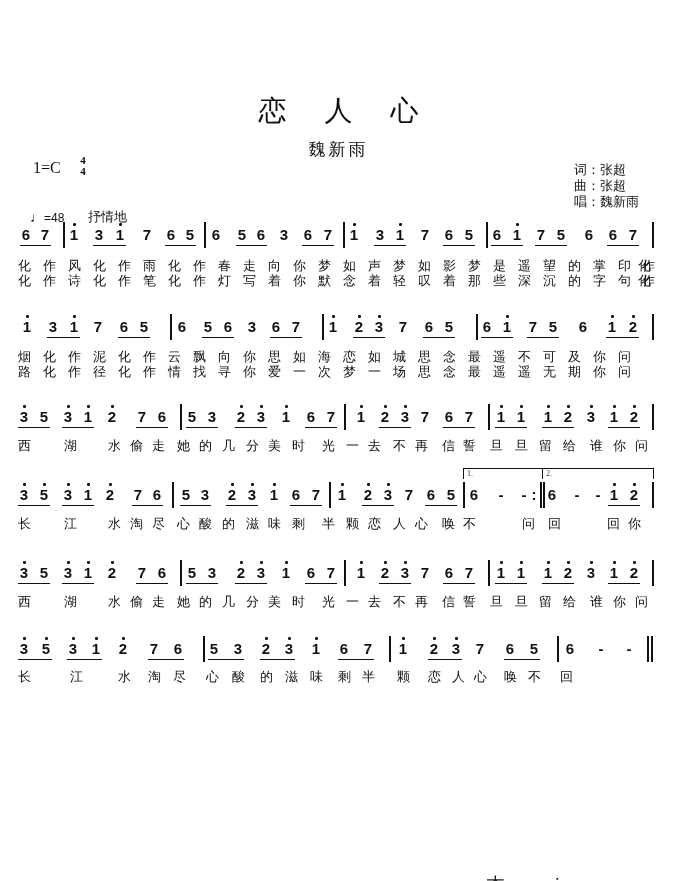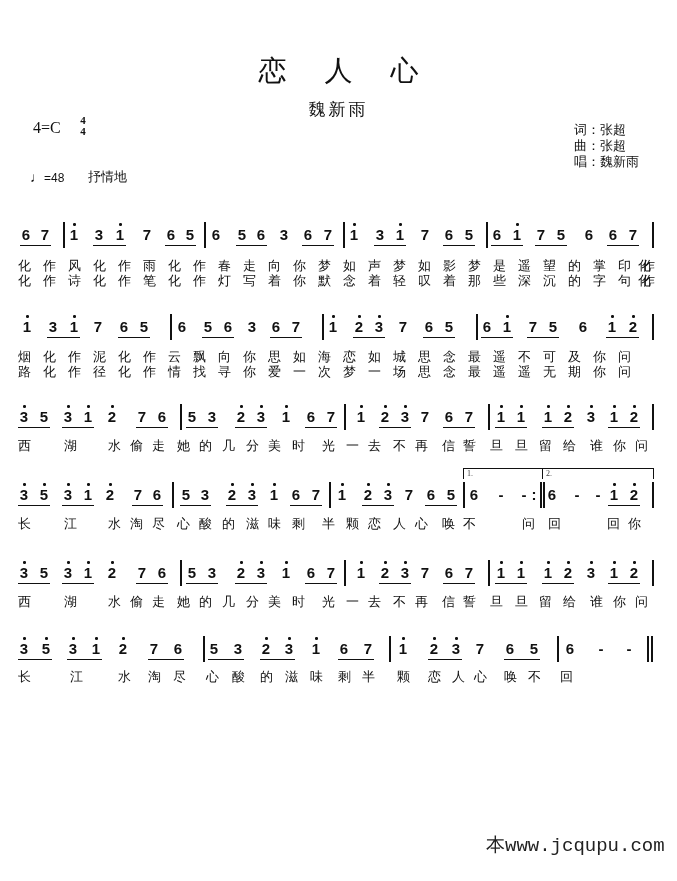--- a/index.html
+++ b/index.html
@@ -1,17 +1,17 @@
 <!DOCTYPE html>
 <html><head>
   <meta charset="utf-8">
   <style>
     html, body { margin: 0; padding: 0; background: #ffffff; }
     body { width: 677px; height: 881px; position: relative; overflow: hidden; font-family: "Liberation Sans", sans-serif; color: #111; }
-    .abs { position: absolute; }
+    .abs { position: absolute; margin-top: 40px; }
     .title { left: 0; width: 677px; top: 52px; text-align: center; font-family: "DejaVu Sans", sans-serif; font-size: 28px; letter-spacing: 38px; text-indent: 38px; }
     .singer-sub { left: 0; width: 677px; top: 98px; text-align: center; font-family: "DejaVu Sans", sans-serif; font-size: 17px; letter-spacing: 3px; }
     .key { left: 33px; top: 119px; font-family: "Liberation Serif", serif; font-size: 16px; }
     .timesig { left: 78px; top: 115px; font-family: "Liberation Serif", serif; font-weight: bold; font-size: 11px; line-height: 11px; text-align: center; width: 10px; }
     .tempo { left: 30px; top: 169px; font-size: 12px; }
     .tempo .note { font-size: 14px; }
     .mood { left: 88px; top: 168px; font-family: "DejaVu Sans", sans-serif; font-size: 13px; }
     .credits { left: 574px; top: 122px; font-family: "DejaVu Sans", sans-serif; font-size: 13px; line-height: 16px; }
     .system { position: absolute; left: 0; width: 677px; }
     .n { position: absolute; top: 8px; font-family: "Liberation Sans", sans-serif; font-weight: bold; font-size: 15px; width: 12px; text-align: center; }
@@ -21,21 +21,21 @@
     .lyr { position: absolute; font-family: "DejaVu Sans", sans-serif; font-size: 13px; white-space: pre; letter-spacing: 0px; }
     .volta { position: absolute; top: -10px; height: 10px; border-top: 1px solid #111; border-left: 1px solid #111; border-right: 1px solid #111; }
     .volta span { position: absolute; left: 3px; top: 0px; font-size: 8px; font-family: "Liberation Serif", serif; color: #444; }
     .footer { left: 486px; top: 832px; font-family: Liberation Mono, monospace; font-size: 19px; color: #222; text-align: center; }
   </style>
 </head>
 <body>
 
 <div class="abs title">恋人心</div>
 <div class="abs singer-sub">魏新雨</div>
-<div class="abs key">4=C</div>
+<div class="abs key">1=C</div>
 <div class="abs timesig">
   <div>4</div>
   <div>4</div>
 </div>
 <div class="abs tempo"><span class="note">♩</span><span>=48</span></div>
 <div class="abs mood">抒情地</div>
 <div class="abs credits">
   <div>词：张超</div>
   <div>曲：张超</div>
   <div>唱：魏新雨</div>

